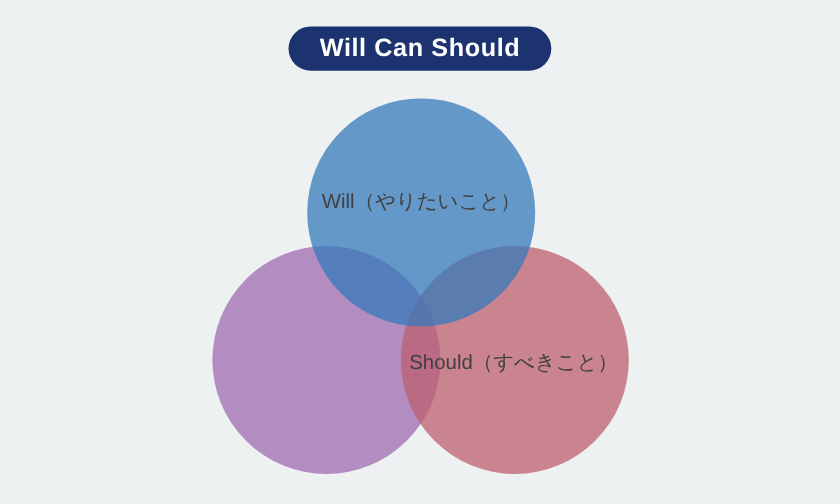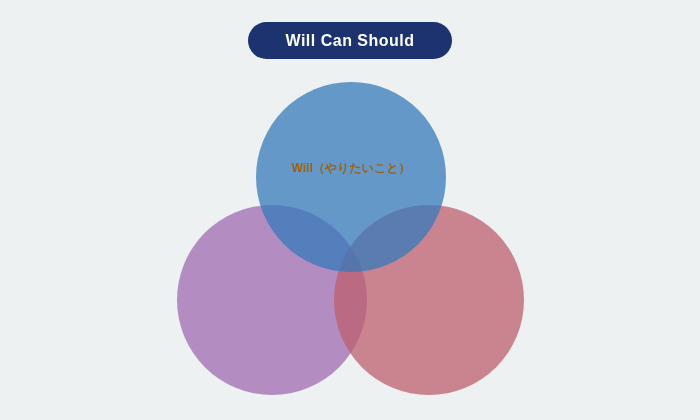--- a/index.html
+++ b/index.html
@@ -19,21 +19,21 @@
     position: absolute;
     top: 22px;
     left: 50%;
     transform: translateX(-50%);
     min-width: 204px;
     height: 37px;
     line-height: 37px;
     border-radius: 19px;
     background: #1c3370;
     color: #ffffff;
-    font-size: 16px;
+    font-size: 21px;
     font-weight: bold;
     text-align: center;
     letter-spacing: 0.5px;
     padding: 0 26px;
     box-sizing: border-box;
     white-space: nowrap;
   }
   
   .circle {
     position: absolute;
@@ -41,23 +41,23 @@
     height: 190px;
     border-radius: 50%;
   }
   .circle.will   { left: 256px; top:  82px; z-index: 3; }
   .circle.can    { left: 177px; top: 205px; z-index: 1; }
   .circle.should { left: 334px; top: 205px; z-index: 2; }
   
   .circle-label {
     position: absolute;
     z-index: 10;
-    color: #a16207;
-    font-size: 12px;
-    font-weight: bold;
+    color: #404040;
+    font-size: 17px;
+    font-weight: normal;
     text-align: center;
     white-space: nowrap;
     transform: translate(-50%, -50%);
   }
   .circle-label.will   { left: 351px; top: 168px; }
   .circle-label.can    { left: 268px; top: 302px; }
   .circle-label.should { left: 428px; top: 302px; }
 </style>
 </head>
 <body>
@@ -68,14 +68,15 @@
 
   <div class="circle can" style="background: rgba(159, 107, 178, 0.75);"></div>
 
   <div class="circle should" style="background: rgba(189, 95, 110, 0.75);"></div>
 
   <div class="circle will" style="background: rgba(53, 122, 186, 0.75);"></div>
 
   <div class="circle-label will">Will（やりたいこと）</div>
 
 
+  <div class="circle-label should">Should（すべきこと）</div>
 
 </div>
 
 </body></html>

